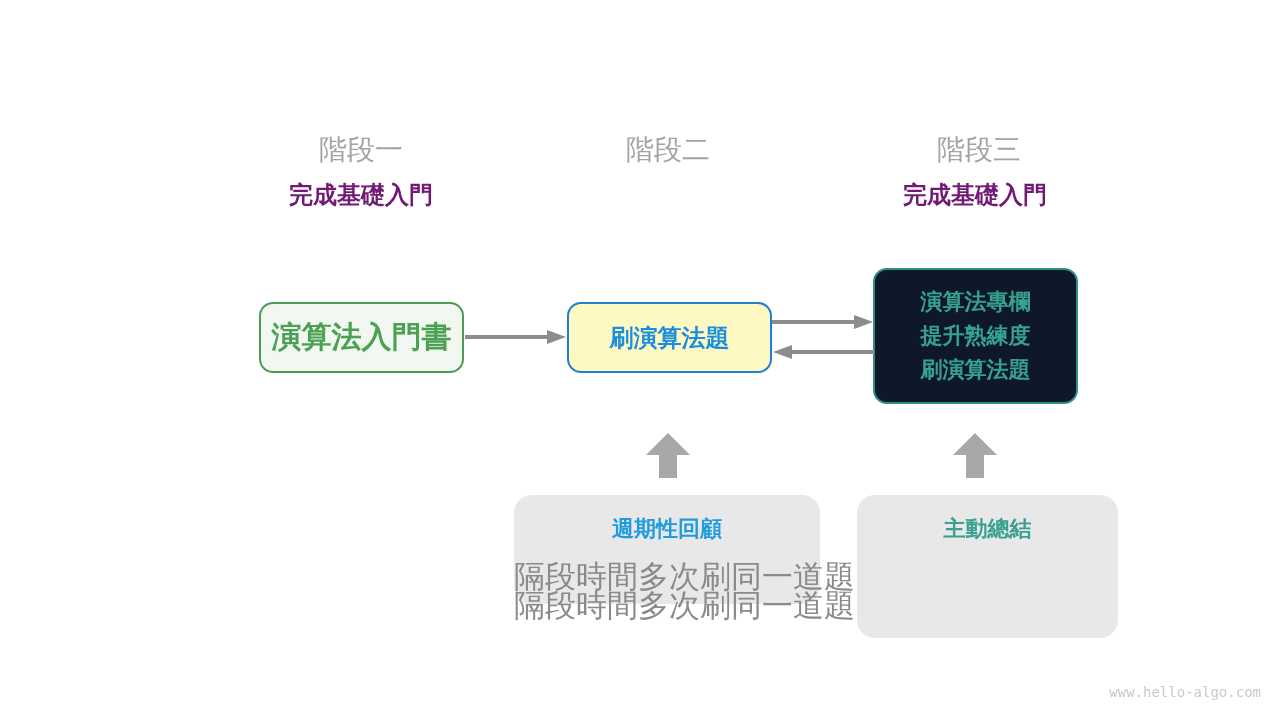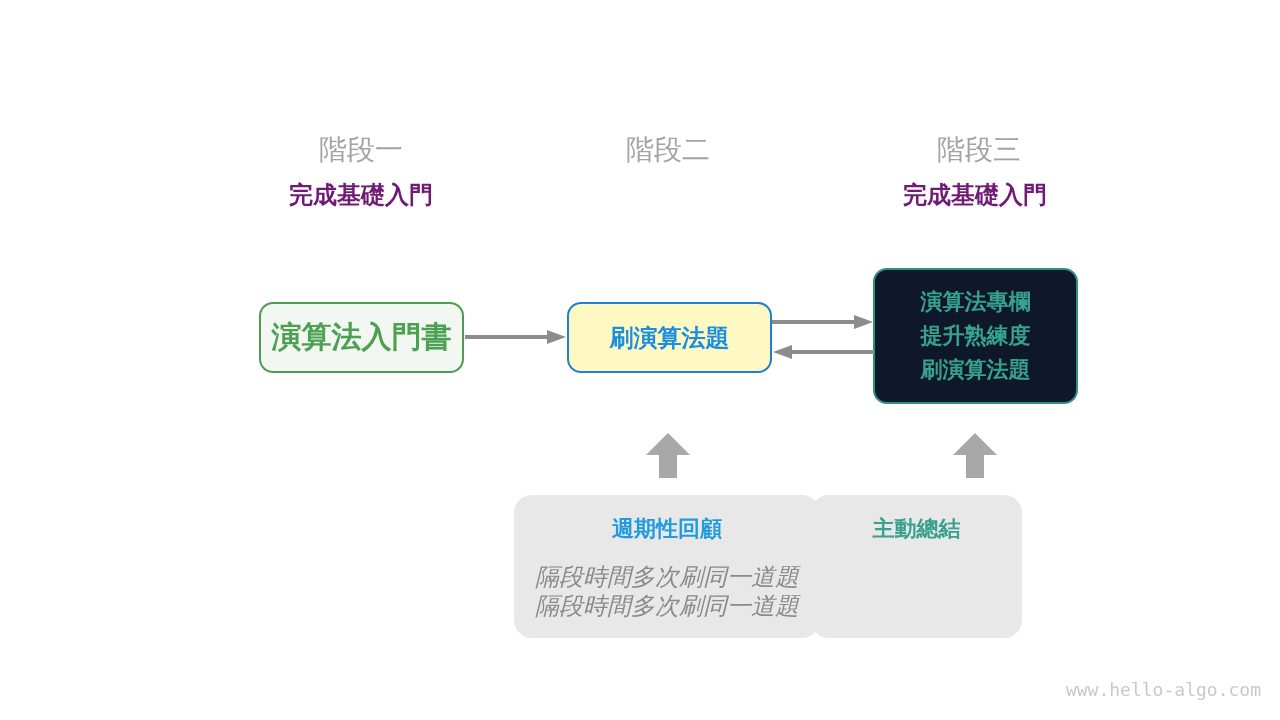--- a/index.html
+++ b/index.html
@@ -64,43 +64,42 @@
   }
   .node-teal .node-line { line-height: 34px; }
 
   
   .callout {
     border-radius: 18px;
     background: #e8e8e8;
     text-align: center;
     padding-top: 19px;
   }
-  .callout-left  { left: 485px; top: 495px; width: 306px; height: 143px; }
-  .callout-right { left: 782px; top: 495px; width: 211px; height: 143px; }
+  .callout-left  { left: 485px; top: 495px; width: 306px; height: 109px; }
+  .callout-right { left: 828px; top: 495px; width: 261px; height: 143px; }
   .callout-title {
     font-size: 22px;
     font-weight: 700;
     margin-bottom: 18px;
     white-space: nowrap;
   }
   .callout-title.blue { color: #209bdf; }
   .callout-title.teal { color: #3aa090; }
   .callout-body {
-    font-size: 24px;
+    font-size: 31px;
     line-height: 29px;
     color: #8a8a8a;
     white-space: nowrap;
-    font-style: italic;
   }
 
   
   .watermark {
     right: 48px; bottom: 20px;
     font-family: "DejaVu Sans Mono", "Liberation Mono", monospace;
-    font-size: 18px;
+    font-size: 14px;
     color: #c9c9c9;
   }
 
   svg { display: block; }
 </style>
 </head>
 <body>
 
 <div class="canvas">
 

